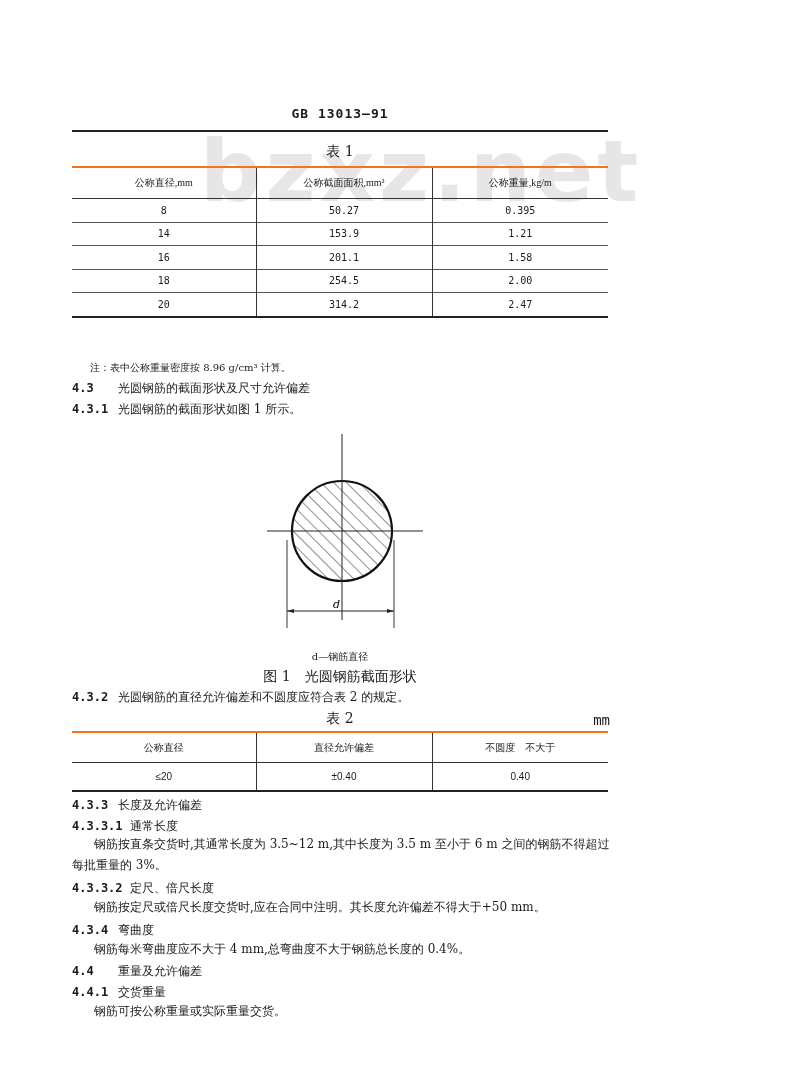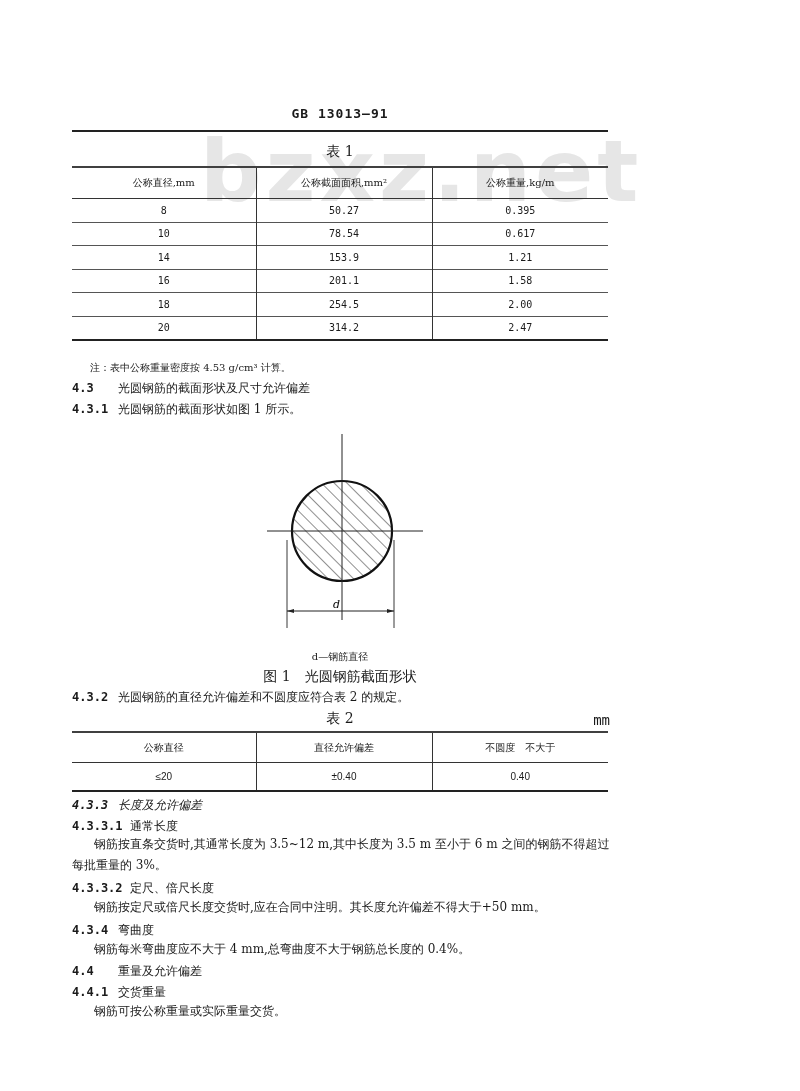--- a/index.html
+++ b/index.html
@@ -10,21 +10,21 @@
     }
     .abs { position: absolute; }
     .std-code { left: 0; width: 680px; top: 106px; text-align: center; font-size: 13px; letter-spacing: 1px; font-family: "DejaVu Sans Mono", "Liberation Mono", monospace; font-weight: bold; }
     .top-rule { left: 72px; width: 536px; top: 130px; height: 0; border-top: 2px solid #222; }
     .watermark { left: 200px; top: 128px; font-size: 86px; font-weight: bold; color: #e6e6e6; font-family: "DejaVu Sans", "Liberation Sans", sans-serif; letter-spacing: 4px; z-index: 0; line-height: 1; }
     .caption { font-size: 14px; text-align: center; z-index: 2; }
     table.t { position: absolute; left: 72px; width: 536px; border-collapse: collapse; z-index: 2; font-size: 10px; }
     table.t td, table.t th { text-align: center; font-weight: normal; border-left: 1px solid #333; border-right: 1px solid #333; padding: 0; }
     table.t tr td:first-child, table.t tr th:first-child { border-left: none; }
     table.t tr td:last-child, table.t tr th:last-child { border-right: none; }
-    table.t thead tr { border-top: 2px solid #404040; border-bottom: 1px solid #333; }
+    table.t thead tr { border-top: 2px solid #f97316; border-bottom: 1px solid #333; font-family: Liberation Serif, serif; }
     table.t tbody tr { border-bottom: 1px solid #555; }
     table.t tbody tr:last-child { border-bottom: 2px solid #222; }
     .t1 { top: 166px; }
     .t1 th { height: 30px; }
     .t1 td { height: 22.5px; font-family: "DejaVu Sans Mono", "Liberation Mono", monospace; }
     .t2 { top: 731px; }
     .t2 th { height: 29px; }
     .t2 td { height: 27px; font-family: Liberation Sans, sans-serif; }
     .note { left: 90px; top: 361px; font-size: 10px; z-index: 2; }
     .sec { font-size: 12px; z-index: 2; left: 72px; }
@@ -57,25 +57,20 @@
       <th>公称重量,kg/m</th>
     </tr>
   </thead>
   <tbody>
     <tr>
         <td>8</td>
         <td>50.27</td>
         <td>0.395</td>
       </tr>
     <tr>
-        <td>10</td>
-        <td>78.54</td>
-        <td>0.617</td>
-      </tr>
-    <tr>
         <td>14</td>
         <td>153.9</td>
         <td>1.21</td>
       </tr>
     <tr>
         <td>16</td>
         <td>201.1</td>
         <td>1.58</td>
       </tr>
     <tr>
@@ -84,21 +79,21 @@
         <td>2.00</td>
       </tr>
     <tr>
         <td>20</td>
         <td>314.2</td>
         <td>2.47</td>
       </tr>
   </tbody>
 </table>
 
-<div class="abs note">注：表中公称重量密度按 4.53 g/cm³ 计算。</div>
+<div class="abs note">注：表中公称重量密度按 8.96 g/cm³ 计算。</div>
 
 <div class="abs sec" style="top:380px;">
   <span class="num">4.3</span><span>光圆钢筋的截面形状及尺寸允许偏差</span>
 </div>
 <div class="abs sec" style="top:401px;">
   <span class="num">4.3.1</span><span>光圆钢筋的截面形状如图 1 所示。</span>
 </div>
 
 <svg class="abs fig" viewBox="0 0 180 200">
   <defs>
@@ -146,21 +141,21 @@
   </thead>
   <tbody>
     <tr>
         <td>≤20</td>
         <td>±0.40</td>
         <td>0.40</td>
       </tr>
   </tbody>
 </table>
 
-<div class="abs sec" style="top:797px;font-style:italic;">
+<div class="abs sec" style="top:797px;">
   <span class="num">4.3.3</span><span>长度及允许偏差</span>
 </div>
 <div class="abs sec" style="top:818px;">
   <span class="num wide">4.3.3.1</span><span>通常长度</span>
 </div>
 <div class="abs para" style="top:834px;">钢筋按直条交货时,其通常长度为 3.5~12 m,其中长度为 3.5 m 至小于 6 m 之间的钢筋不得超过每批重量的 3%。</div>
 
 <div class="abs sec" style="top:880px;">
   <span class="num wide">4.3.3.2</span><span>定尺、倍尺长度</span>
 </div>

